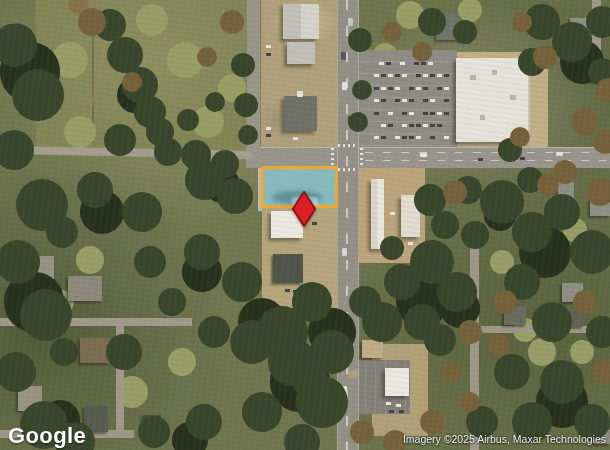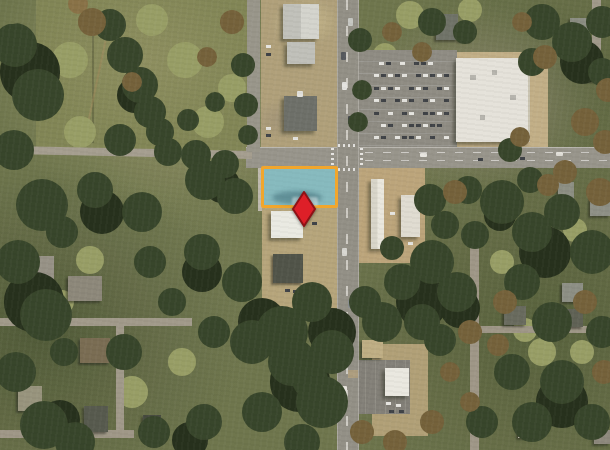--- a/index.html
+++ b/index.html
@@ -222,13 +222,15 @@
 
   <div id="parcel" class="abs" style="border-color: rgb(241, 166, 44); background-color: rgba(80, 185, 205, 0.5);">
     <div class="abs blob1"></div>
     <div class="abs blob2"></div>
   </div>
 
   <svg id="marker" class="abs" viewBox="0 0 36 44" width="36" height="44">
     <polygon points="18,4 29,21 18,38 7,21" stroke-width="2" stroke-linejoin="round" fill="#DE1F28" stroke="#8E1216"></polygon>
   </svg>
 
+  <div id="glogo" class="abs">Google</div>
+  <div id="attrib" class="abs">Imagery ©2025 Airbus, Maxar Technologies</div>
 </div>
 
 </body></html>

